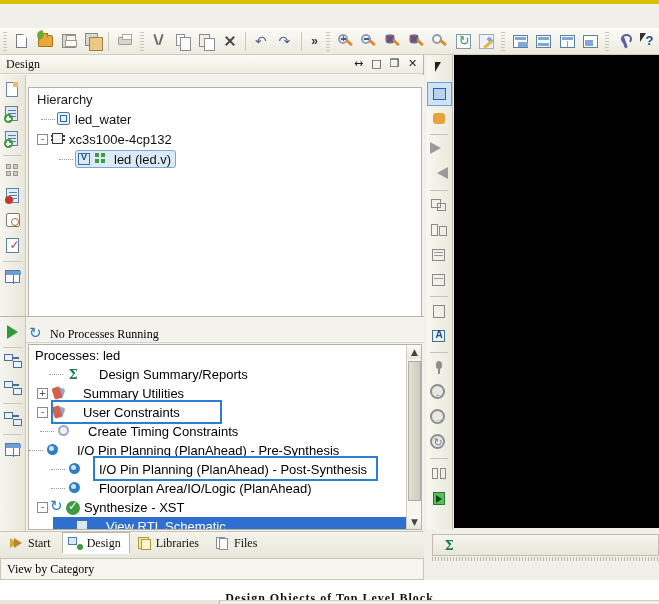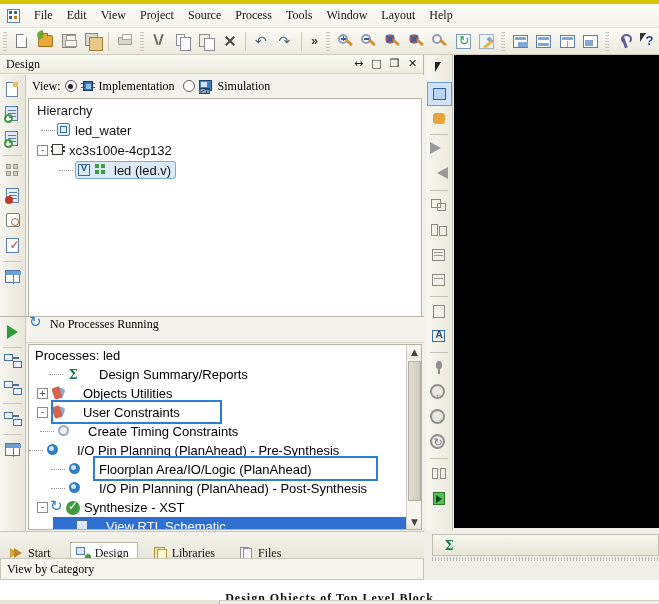--- a/index.html
+++ b/index.html
@@ -199,21 +199,21 @@
   .ic-chip{width:14px;height:13px;position:relative;display:inline-block;}
   .ic-chip .core{position:absolute;left:2px;top:1px;width:10px;height:10px;background:#2e6fb0;border:1px solid #15395f;}
   .ic-chip .core:after{content:'';position:absolute;left:2px;top:2px;width:5px;height:5px;background:#8fc0e8;}
   .ic-chip i{position:absolute;background:#555;}
   .ic-sim{width:15px;height:13px;position:relative;display:inline-block;}
   .ic-sim .core{position:absolute;left:0;top:0;width:13px;height:11px;background:#3f7fc0;border:1px solid #1d4670;}
   .ic-sim .core:after{content:'';position:absolute;left:1px;top:1px;width:6px;height:5px;background:#cfe3f6;}
   .ic-sim .tag{position:absolute;left:0;bottom:-1px;font-size:5px;color:#fff;background:#1d4670;padding:0 1px;font-family:"Liberation Sans",sans-serif;}
 
   .tree-box {
-    flex:1; background:#ffffff; border:1px solid #b5b3a5; margin:1px 2px 2px 2px;
+    flex:1; background:#ffffff; border:1px solid #b5b3a5; margin:12px 2px 2px 2px;
     position:relative; overflow:hidden;
   }
   .tree-head {
     padding:4px 0 2px 8px; font-size:13px; color:#1a1a1a;
   }
   .tree-row { display:flex; align-items:center; height:20px; font-size:13px; color:#111; white-space:nowrap;}
   .expander { width:11px;height:11px;border:1px solid #8a8a8a;background:#fff;
               font-size:9px;line-height:9px;text-align:center;color:#333;margin-right:3px; font-family:"DejaVu Sans",sans-serif;}
   .dash { width:14px; height:1px; border-top:1px dotted #9a9a9a; margin-right:2px;}
   .sel-soft { background:#dceaf8; border:1px solid #7aa7d8; border-radius:3px; padding:0 4px 0 2px;}
@@ -229,21 +229,21 @@
   .ic-v .t{position:absolute;left:3px;top:-1px;font-size:9px;color:#1a4f8a;font-weight:bold;font-family:"Liberation Sans",sans-serif;}
   .ic-green{width:13px;height:12px;position:relative;display:inline-block;margin-right:4px;}
   .ic-green i{position:absolute;width:4px;height:4px;background:#3f9a42;}
 
   
   .proc-panel {
     position:absolute; left:0; top:316px; width:424px; height:214px;
     background:#f3f2ec; border-top:1px solid #b8b6a8;
   }
   .proc-status {
-    height:26px; display:flex; align-items:flex-start; gap:6px;
+    height:26px; display:flex; align-items:flex-end; gap:6px;
     padding-left:30px; background:#f3f2ec; font-family:"Liberation Serif",serif; font-size:12px;
     border-bottom:1px solid #d5d3c6;
   }
   .ic-sync{width:14px;height:14px;position:relative;display:inline-block;}
   .ic-sync:before{content:'\21BB';position:absolute;left:-1px;top:-4px;font-size:15px;color:#2f7fc0;}
   .proc-tree {
     position:absolute; left:28px; top:27px; width:394px; height:186px;
     background:#fff; border:1px solid #b5b3a5; overflow:hidden;
   }
   .proc-head{ padding:3px 0 2px 6px; font-size:13px;}
@@ -295,21 +295,21 @@
   }
   .tabstrip-top{
     position:absolute; left:454px; top:55px; width:205px; height:5px; background:#d6d4c6;
   }
 
   
   .bottom-tabs{
     position:absolute; left:0; top:531px; width:424px; height:33px;
     background:linear-gradient(#f4f3ec,#e6e4d6);
     border-top:1px solid #c8c6b8;
-    display:flex; align-items:flex-end; gap:10px; padding-left:4px;
+    display:flex; align-items:flex-start; gap:2px; padding-left:4px;
   }
   .btab{
     display:flex;align-items:center;gap:4px;height:22px;padding:0 8px 0 5px;
     font-family:"Liberation Serif",serif;font-size:12px;color:#111;
     border:1px solid transparent;
   }
   .btab.active{ background:#fff; border:1px solid #b9b7a8; border-bottom-color:#fff;}
   .ic-startarr{width:14px;height:12px;position:relative;}
   .ic-startarr:before{content:'';position:absolute;left:0;top:1px;width:0;height:0;border-left:8px solid #d8a93a;border-top:5px solid transparent;border-bottom:5px solid transparent;}
   .ic-startarr:after{content:'';position:absolute;left:4px;top:1px;width:0;height:0;border-left:8px solid #b8892a;border-top:5px solid transparent;border-bottom:5px solid transparent;}
@@ -357,39 +357,20 @@
   }
   .bottom-left-split{position:absolute;left:0;top:600px;width:220px;height:4px;background:#e8e6d8;border-right:1px solid #b9b7a8;}
 </style>
 </head>
 <body>
 
 <div id="app">
 
   <div class="top-strip"></div>
 
-  <div class="menubar">
-    <div class="app-icon">
-      <div class="ai-box"></div>
-      <div class="ai-b1"></div>
-        <div class="ai-b2"></div>
-        <div class="ai-b3"></div>
-        <div class="ai-b4"></div>
-    </div>
-    <div class="menu-item">File</div>
-    <div class="menu-item">Edit</div>
-    <div class="menu-item">View</div>
-    <div class="menu-item">Project</div>
-    <div class="menu-item">Source</div>
-    <div class="menu-item">Process</div>
-    <div class="menu-item">Tools</div>
-    <div class="menu-item">Window</div>
-    <div class="menu-item">Layout</div>
-    <div class="menu-item">Help</div>
-  </div>
 
   <div class="toolbar">
     <div class="tb-grip"></div>
     <div class="tb-btn">
         <span class="ic-doc"></span>
       </div>
     <div class="tb-btn">
         <span class="ic-folder">
           <span class="gleaf"></span>
         </span>
@@ -552,38 +533,20 @@
         <div class="rail-btn">
             <span class="ic-chk"></span>
           </div>
         <div class="rail-sep"></div>
         <div class="rail-btn">
             <span class="ic-tbl"></span>
           </div>
       </div>
 
       <div class="content">
-        <div class="viewbar">
-          <span>View:</span>
-          <span class="radio on"></span>
-          <span class="ic-chip">
-              <span class="core"></span>
-              <i style="left:0;top:3px;width:2px;height:1.5px"></i>
-              <i style="left:0;top:7px;width:2px;height:1.5px"></i>
-              <i style="right:0;top:3px;width:2px;height:1.5px"></i>
-              <i style="right:0;top:7px;width:2px;height:1.5px"></i>
-            </span>
-          <span>Implementation</span>
-          <span class="radio" style="margin-left:4px"></span>
-          <span class="ic-sim">
-              <span class="core"></span>
-              <span class="tag">iSim</span>
-            </span>
-          <span>Simulation</span>
-        </div>
 
         <div class="tree-box">
           <div class="tree-head">Hierarchy</div>
 
           <div class="tree-row" style="padding-left:12px">
             <span class="dash"></span>
             <span class="ic-mod">
                 <span class="b"></span>
                 <span class="c"></span>
               </span>
@@ -670,21 +633,21 @@
         <span class="ic-sigma">Σ</span>
         <span style="margin-left:18px">Design Summary/Reports</span>
       </div>
 
       <div class="proc-row" style="padding-left:8px">
         <span class="expander">+</span>
         <span class="ic-util">
             <span class="h2"></span>
             <span class="h"></span>
           </span>
-        <span style="margin-left:16px">Objects Utilities</span>
+        <span style="margin-left:16px">Summary Utilities</span>
       </div>
 
       <div class="proc-row" style="padding-left:8px">
         <span class="expander">-</span>
         <span class="ic-util">
             <span class="h2"></span>
             <span class="h"></span>
           </span>
         <span style="margin-left:16px">User Constraints</span>
       </div>
@@ -703,29 +666,29 @@
             <span class="g"></span>
           </span>
         <span style="margin-left:16px">I/O Pin Planning (PlanAhead) - Pre-Synthesis</span>
       </div>
 
       <div class="proc-row" style="padding-left:22px">
         <span class="dash"></span>
         <span class="ic-io">
             <span class="g"></span>
           </span>
-        <span style="margin-left:16px">Floorplan Area/IO/Logic (PlanAhead)</span>
+        <span style="margin-left:16px">I/O Pin Planning (PlanAhead) - Post-Synthesis</span>
       </div>
 
       <div class="proc-row" style="padding-left:22px">
         <span class="dash"></span>
         <span class="ic-io">
             <span class="g"></span>
           </span>
-        <span style="margin-left:16px">I/O Pin Planning (PlanAhead) - Post-Synthesis</span>
+        <span style="margin-left:16px">Floorplan Area/IO/Logic (PlanAhead)</span>
       </div>
 
       <div class="proc-row" style="padding-left:8px">
         <span class="expander">-</span>
         <span class="ic-sync"></span>
         <span class="ic-ok" style="margin-left:1px"></span>
         <span style="margin-left:4px">Synthesize - XST</span>
       </div>
 
       <div class="proc-row sel" style="padding-left:22px">

